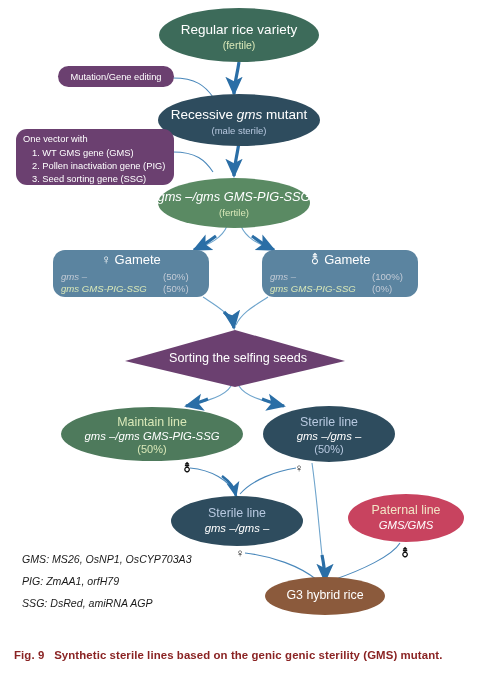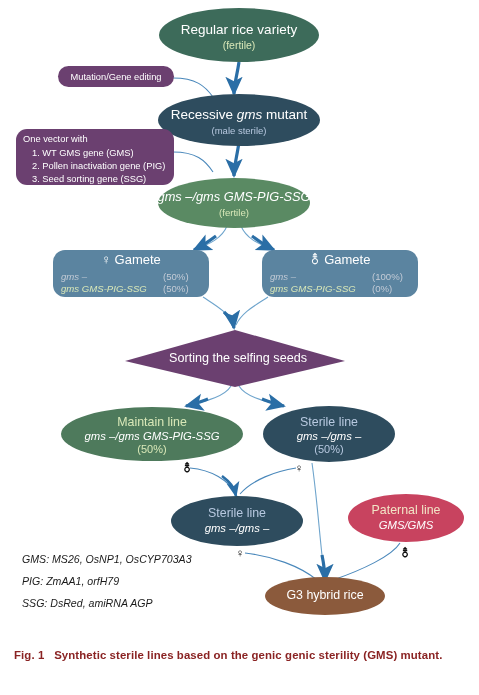--- a/index.html
+++ b/index.html
@@ -187,18 +187,18 @@
       <text x="22" y="582" font-size="10.6" font-style="italic" fill="#1a1a1a">
         <tspan>PIG:</tspan><tspan> ZmAA1, orfH79</tspan>
       </text>
       <text x="22" y="604" font-size="10.6" font-style="italic" fill="#1a1a1a">
         <tspan>SSG:</tspan><tspan> DsRed, amiRNA AGP</tspan>
       </text>
     </g>
   </svg>
 
   <div class="caption">
-    <span class="cap-num">Fig. 1</span>
+    <span class="cap-num">Fig. 9</span>
     <span>&nbsp;</span>
     <span>Synthetic sterile lines based on the genic genic sterility (GMS) mutant.</span>
   </div>
 
 </div>
 
 </body></html>

